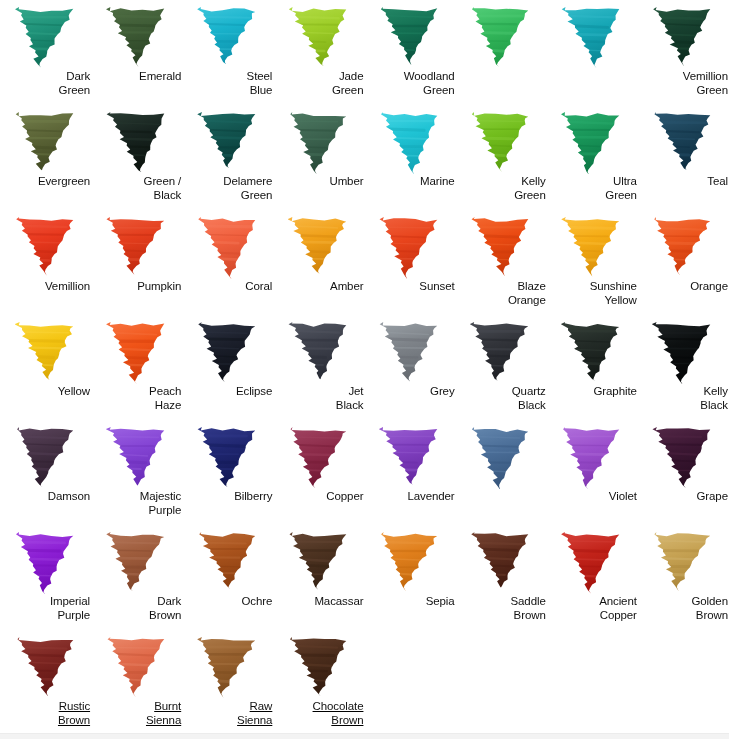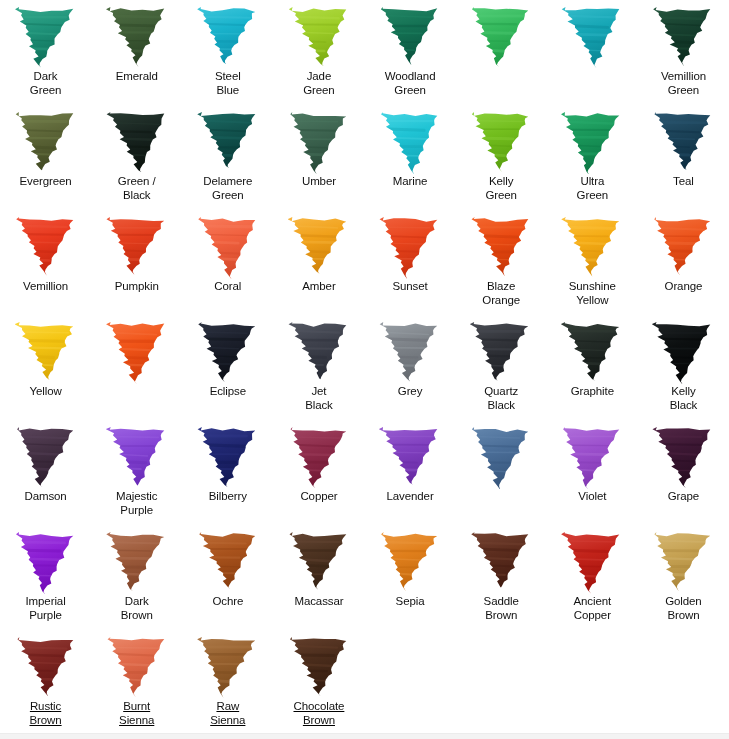--- a/index.html
+++ b/index.html
@@ -46,25 +46,25 @@
   }
   .blot {
     width: 62px;
     height: 62px;
     display: block;
   }
   .swatch-label {
     font-size: 11.5px;
     line-height: 13.5px;
     color: #111111;
-    text-align: center;
+    text-align: right;
     width: 91px;
     font-weight: 400;
     letter-spacing: -0.1px;
-    padding: 0 19px;
+    padding: 0 1px;
     word-wrap: break-word;
   }
   .bottom-rule {
     position: absolute;
     left: 0;
     bottom: 0;
     width: 729px;
     height: 6px;
     background: #f3f3f3;
     border-top: 1px solid #ececec;
@@ -720,20 +720,21 @@
             <path d="M 6.0 4.9 L 23.6 2.8 L 41.2 5.9 L 58.8 2.4 L 76.4 5.7 L 94.0 2.6 L 88.9 10.7 L 87.3 14.2 L 89.2 20.9 L 82.9 24.4 L 78.8 31.1 L 77.2 34.6 L 77.2 41.4 L 73.3 44.9 L 68.6 51.6 L 67.4 55.1 L 69.8 61.8 L 62.9 65.3 L 58.5 72.0 L 57.1 75.5 L 57.6 82.2 L 51.6 85.7 L 48.4 92.4 L 46.6 95.9 L 50.4 101.3 L 45.4 94.9 L 36.7 85.2 L 45.2 81.7 L 39.0 75.0 L 39.1 71.5 L 27.4 64.8 L 36.1 61.3 L 29.5 54.6 L 30.4 51.1 L 20.5 44.4 L 26.0 40.9 L 20.1 34.1 L 22.1 30.6 L 12.2 23.9 L 16.1 20.4 L 10.7 13.7 L 12.0 10.2 L 0.1 3.5 L 7.5 0.0 Z" fill="url(#g25)"></path>
             <g clip-path="url(#clipg25)">
               <path d="M 15.3 17.6 L 81.2 20.4" stroke="#f87440" stroke-width="2.6" stroke-linecap="round" opacity="0.38"></path>
               <path d="M 9.1 30.8 L 80.4 31.2" stroke="#d23c0a" stroke-width="5.0" stroke-linecap="round" opacity="0.38"></path>
               <path d="M 15.1 42.9 L 70.4 45.4" stroke="#f87440" stroke-width="3.5" stroke-linecap="round" opacity="0.38"></path>
               <path d="M 15.8 56.4 L 73.3 58.6" stroke="#d23c0a" stroke-width="4.3" stroke-linecap="round" opacity="0.38"></path>
               <path d="M 13.0 68.2 L 65.1 70.1" stroke="#f87440" stroke-width="3.7" stroke-linecap="round" opacity="0.38"></path>
             </g>
           </svg>
         </div>
+        <div class="swatch-label"><span>Peach</span><br><span>Haze</span></div>
       </div>
       <div class="swatch-cell">
         <div class="blot-wrap">
           <svg class="blot" viewBox="0 0 100 100" preserveAspectRatio="xMidYMin meet" xmlns="http://www.w3.org/2000/svg">
             <defs>
               <linearGradient id="g26" x1="0" y1="0" x2="0.25" y2="1">
                 <stop offset="0%" stop-color="#2d3342"></stop>
                 <stop offset="45%" stop-color="#1b1f2b"></stop>
                 <stop offset="100%" stop-color="#0d1017"></stop>
               </linearGradient>

